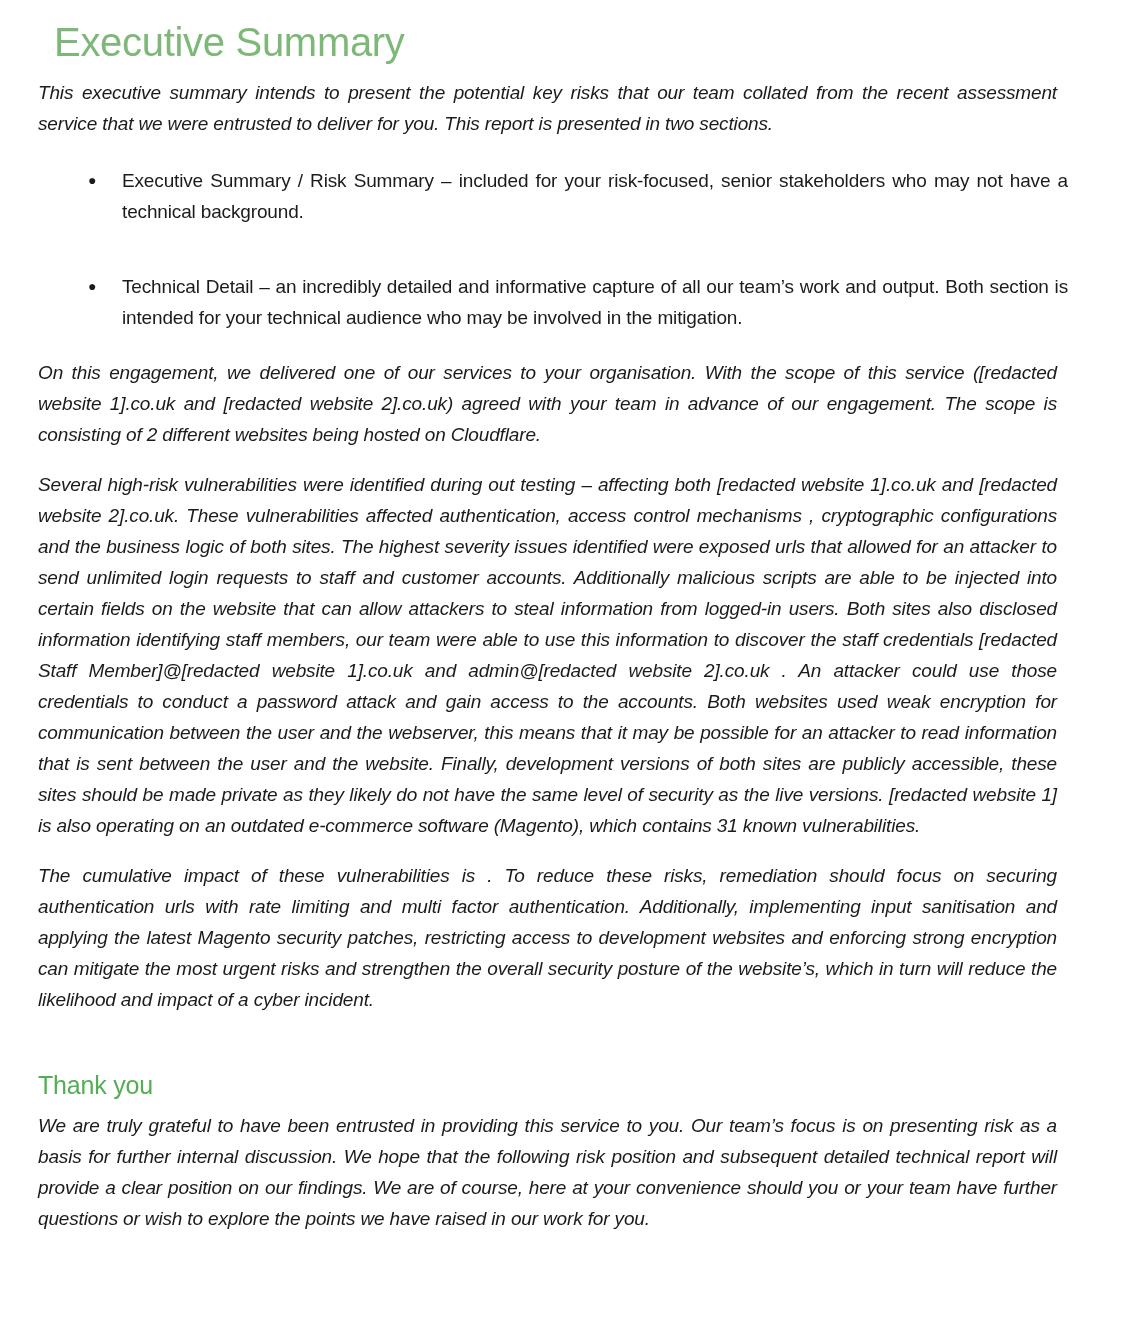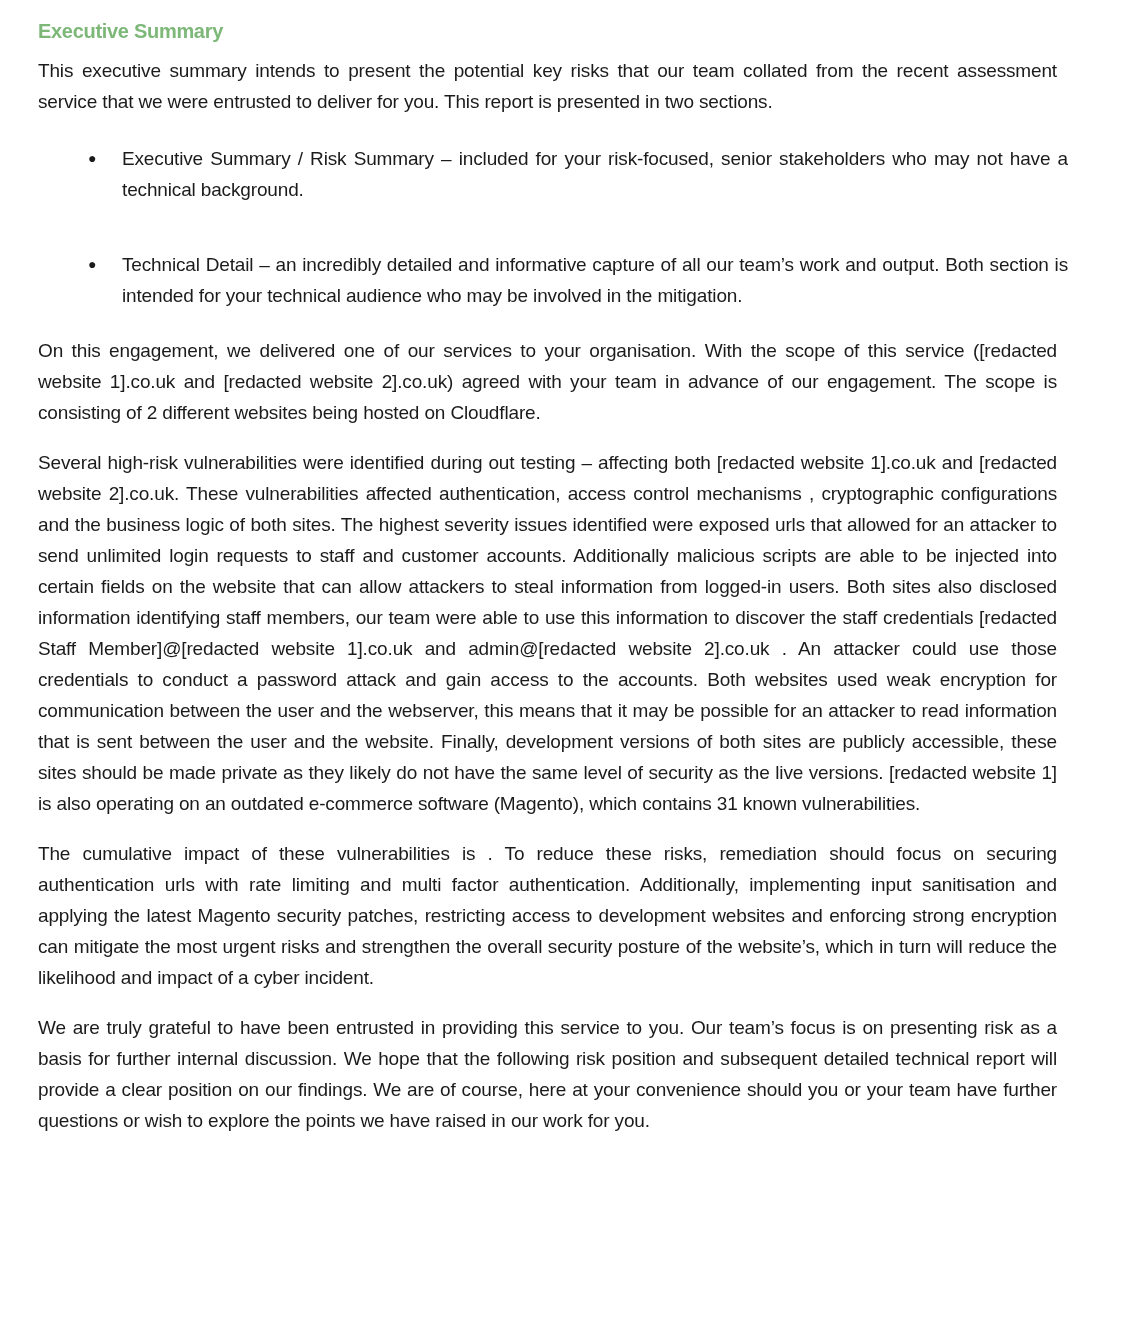--- a/index.html
+++ b/index.html
@@ -12,39 +12,40 @@
     width: 1122px;
     height: 1338px;
     box-sizing: border-box;
     background: #ffffff;
     padding: 20px 54px 0 38px;
     font-family: "Liberation Sans", sans-serif;
     color: #1b1b1b;
     overflow: hidden;
   }
   .h1 {
-    font-size: 20px;
-    font-weight: 700;
-    margin: 0 0 12px 0;
+    font-size: 40px;
+    font-weight: 400;
+    margin: 0 0 12px 16px;
     letter-spacing: -0.3px;
   }
   .h2 {
     font-size: 25px;
     font-weight: 400;
     margin: 56px 0 10px 0;
     letter-spacing: -0.2px;
   }
   .body-text {
     font-size: 19px;
     line-height: 31px;
     letter-spacing: -0.15px;
     text-align: justify;
   }
   p.para {
     margin: 0 11px 19px 0;
+    font-style: italic;
   }
   ul.bullets {
     list-style: none;
     margin: 26px 0 20px 0;
     padding: 0;
   }
   ul.bullets li {
     display: flex;
     margin: 0 0 44px 0;
   }
@@ -82,16 +83,17 @@
       <span class="bullet-text">Technical Detail – an incredibly detailed and informative capture of all our team’s work and output. Both section is intended for your technical audience who may be involved in the mitigation.</span>
     </li>
   </ul>
 
   <p class="para body-text">On this engagement, we delivered one of our services to your organisation. With the scope of this service ([redacted website 1].co.uk and [redacted website 2].co.uk) agreed with your team in advance of our engagement. The scope is consisting of 2 different websites being hosted on Cloudflare.</p>
 
   <p class="para body-text">Several high-risk vulnerabilities were identified during out testing – affecting both [redacted website 1].co.uk and [redacted website 2].co.uk. These vulnerabilities affected authentication, access control mechanisms , cryptographic configurations and the business logic of both sites. The highest severity issues identified were exposed urls that allowed for an attacker to send unlimited login requests to staff and customer accounts. Additionally malicious scripts are able to be injected into certain fields on the website that can allow attackers to steal information from logged-in users. Both sites also disclosed information identifying staff members, our team were able to use this information to discover the staff credentials [redacted Staff Member]@[redacted website 1].co.uk and admin@[redacted website 2].co.uk . An attacker could use those credentials to conduct a password attack and gain access to the accounts. Both websites used weak encryption for communication between the user and the webserver, this means that it may be possible for an attacker to read information that is sent between the user and the website. Finally, development versions of both sites are publicly accessible, these sites should be made private as they likely do not have the same level of security as the live versions.  [redacted website 1] is also operating on an outdated e-commerce software (Magento), which contains 31 known vulnerabilities.</p>
 
   <p class="para body-text">The cumulative impact of these vulnerabilities is . To reduce these risks, remediation should focus on securing authentication urls with rate limiting and multi factor authentication. Additionally, implementing input sanitisation and applying the latest Magento security patches, restricting access to development websites and enforcing strong encryption can mitigate the most urgent risks and strengthen the overall security posture of the website’s, which in turn will reduce the likelihood and impact of a cyber incident.</p>
 
+  <h2 class="h2" id="heading2" style="color: rgb(82, 174, 82);">Thank you</h2>
 
   <p class="para body-text">We are truly grateful to have been entrusted in providing this service to you. Our team’s focus is on presenting risk as a basis for further internal discussion. We hope that the following risk position and subsequent detailed technical report will provide a clear position on our findings. We are of course, here at your convenience should you or your team have further questions or wish to explore the points we have raised in our work for you.</p>
 
 </div>
 
 </body></html>

